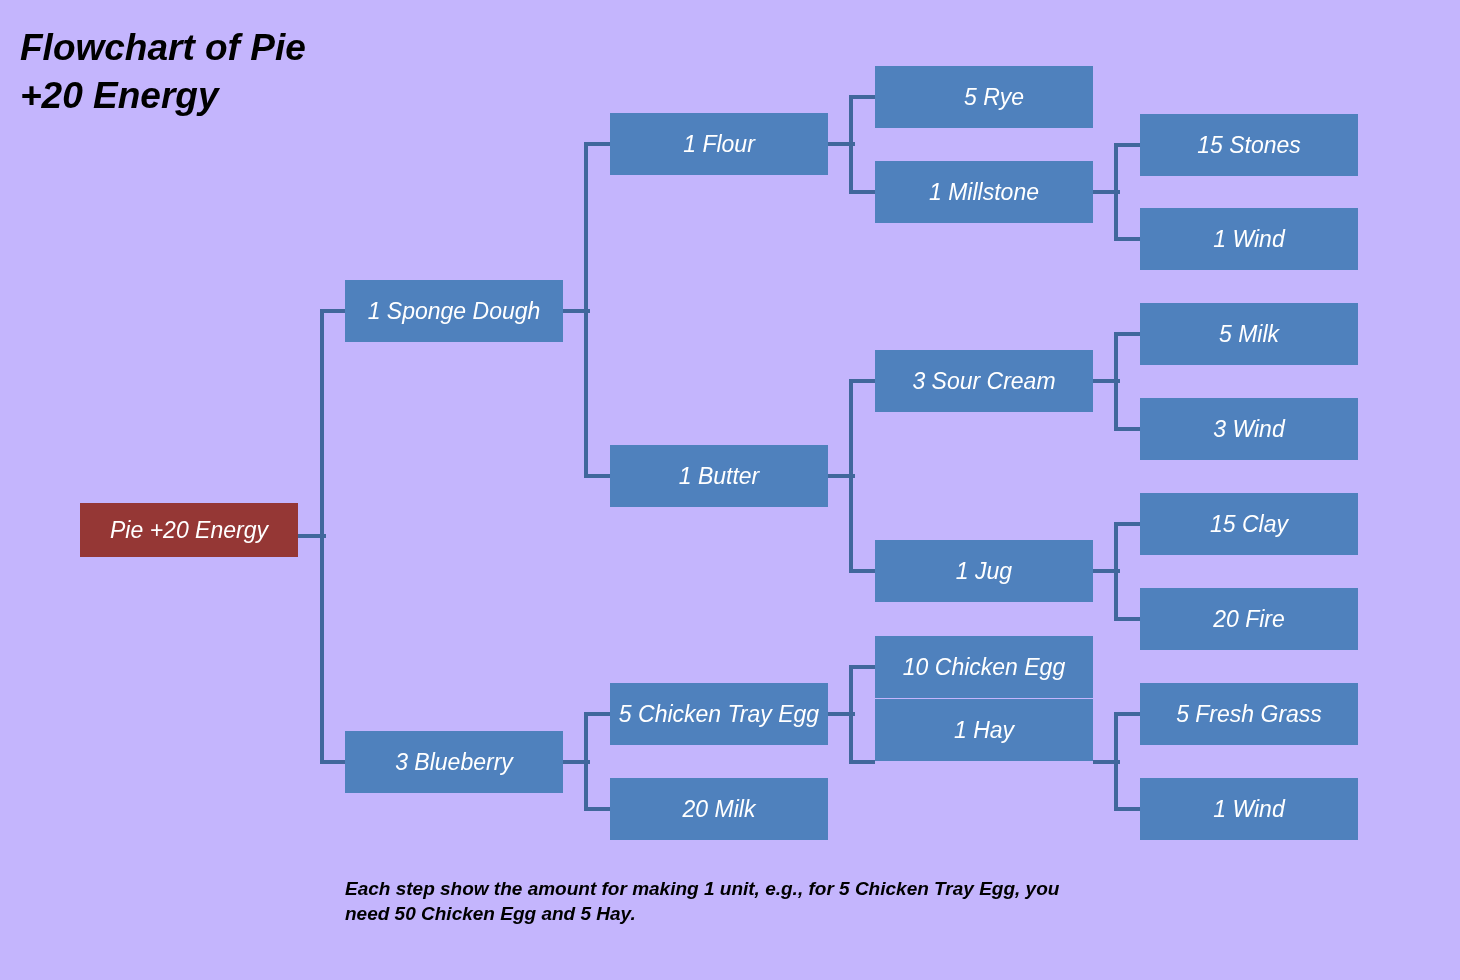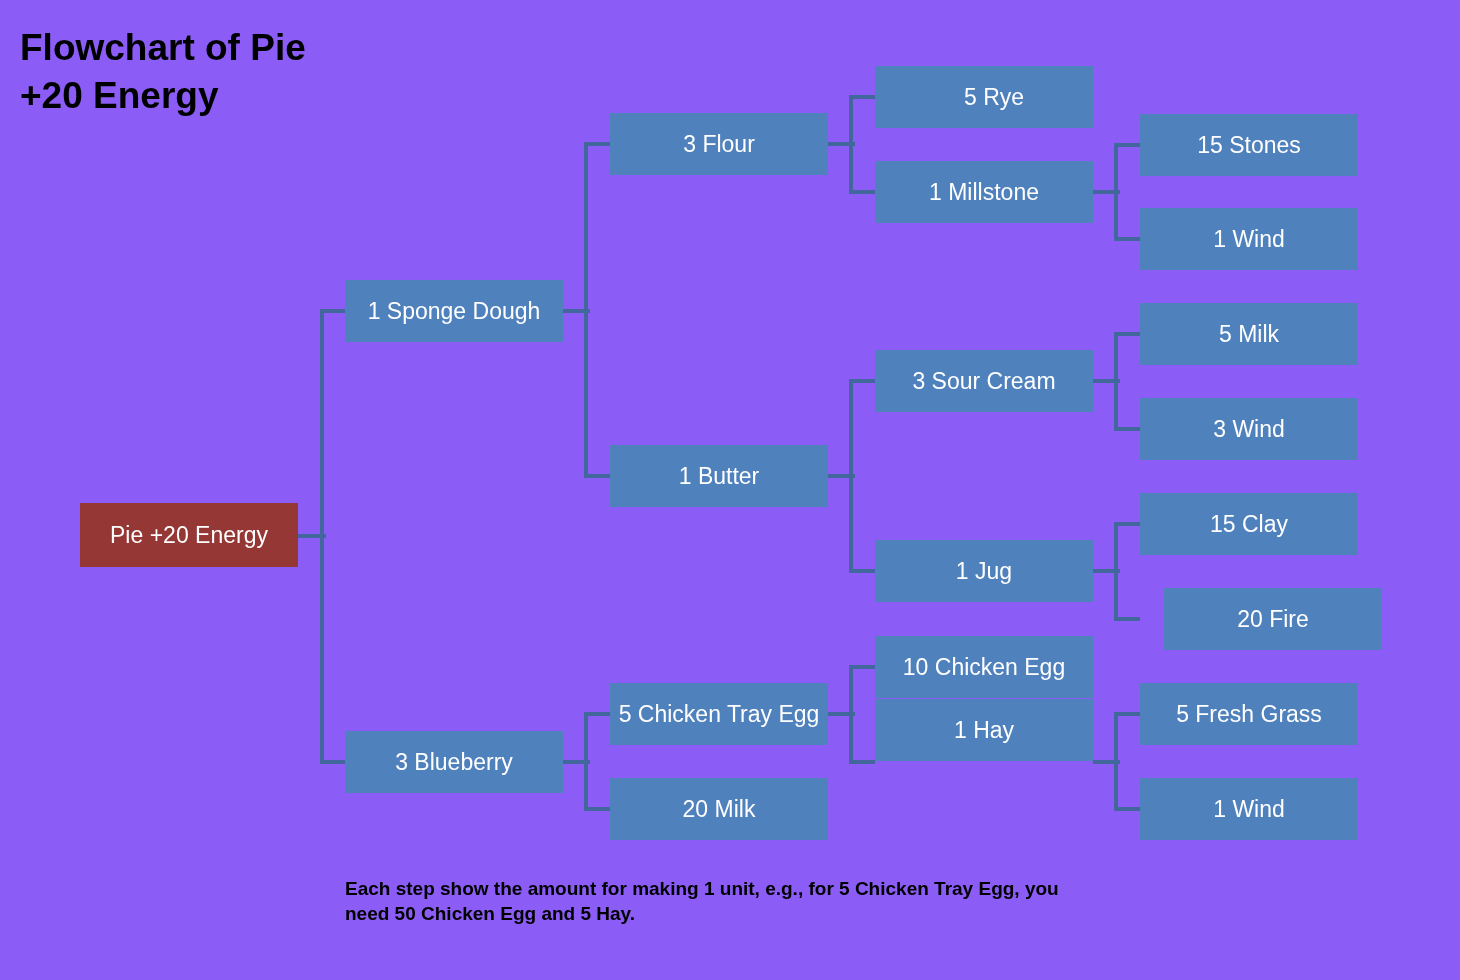--- a/index.html
+++ b/index.html
@@ -7,23 +7,24 @@
     --node-red: #953735;
     --connector: #41679C;
     --node-text: #FFFFFF;
     --title-text: #000000;
   }
   html, body { margin: 0; padding: 0; background: #FFFFFF; }
   #canvas {
     position: relative;
     width: 1460px;
     height: 980px;
-    background: #8b5cf6;
+    background: #c4b5fd;
     font-family: "Liberation Sans", sans-serif;
     overflow: hidden;
+    font-style: italic;
   }
   .title {
     position: absolute;
     left: 20px;
     top: 24px;
     font-size: 37px;
     font-weight: 700;
     line-height: 48px;
     color: var(--title-text);
     white-space: pre-line;
@@ -46,21 +47,21 @@
     background: var(--node-blue);
     color: var(--node-text);
     display: flex;
     align-items: center;
     justify-content: center;
     font-size: 23px;
     text-align: center;
     box-sizing: border-box;
   }
   .node.root {
-    height: 64px;
+    height: 54px;
     background: var(--node-red);
   }
   .line { position: absolute; background: var(--connector); }
 </style>
 </head>
 <body>
 
 <div id="canvas">
 
   <div class="title">Flowchart of Pie
@@ -107,37 +108,37 @@
       <div class="line" style="left: 1114px; top: 712px; width: 4px; height: 99px;"></div>
       <div class="line" style="left: 1116px; top: 712px; width: 24px; height: 4px;"></div>
       <div class="line" style="left: 1116px; top: 807px; width: 24px; height: 4px;"></div>
     </div>
 
   <div class="node root" style="left:80px;  top:503px;">Pie +20 Energy</div>
 
   <div class="node" style="left:345px; top:280px;">1 Sponge Dough</div>
   <div class="node" style="left:345px; top:731px;">3 Blueberry</div>
 
-  <div class="node" style="left:610px; top:113px;">3 Flour</div>
+  <div class="node" style="left:610px; top:113px;">1 Flour</div>
   <div class="node" style="left:610px; top:445px;">1 Butter</div>
   <div class="node" style="left:610px; top:683px;">5 Chicken Tray Egg</div>
   <div class="node" style="left:610px; top:778px;">20 Milk</div>
 
   <div class="node" style="left:875px; top:66px;padding-left:20px;">5 Rye</div>
   <div class="node" style="left:875px; top:161px;">1 Millstone</div>
   <div class="node" style="left:875px; top:350px;">3 Sour Cream</div>
   <div class="node" style="left:875px; top:540px;">1 Jug</div>
   <div class="node" style="left:875px; top:636px;">10 Chicken Egg</div>
   <div class="node" style="left:875px; top:699px;">1 Hay</div>
 
   <div class="node" style="left:1140px; top:114px;">15 Stones</div>
   <div class="node" style="left:1140px; top:208px;">1 Wind</div>
   <div class="node" style="left:1140px; top:303px;text-align:right;">5 Milk</div>
   <div class="node" style="left:1140px; top:398px;">3 Wind</div>
   <div class="node" style="left:1140px; top:493px;">15 Clay</div>
-  <div class="node" style="left:1164px; top:588px;">20 Fire</div>
+  <div class="node" style="left:1140px; top:588px;">20 Fire</div>
   <div class="node" style="left:1140px; top:683px;">5 Fresh Grass</div>
   <div class="node" style="left:1140px; top:778px;">1 Wind</div>
 
   <div class="note">Each step show the amount for making 1 unit, e.g., for 5 Chicken Tray Egg, you
 need 50 Chicken Egg and 5 Hay.</div>
 
 </div>
 
 </body></html>

